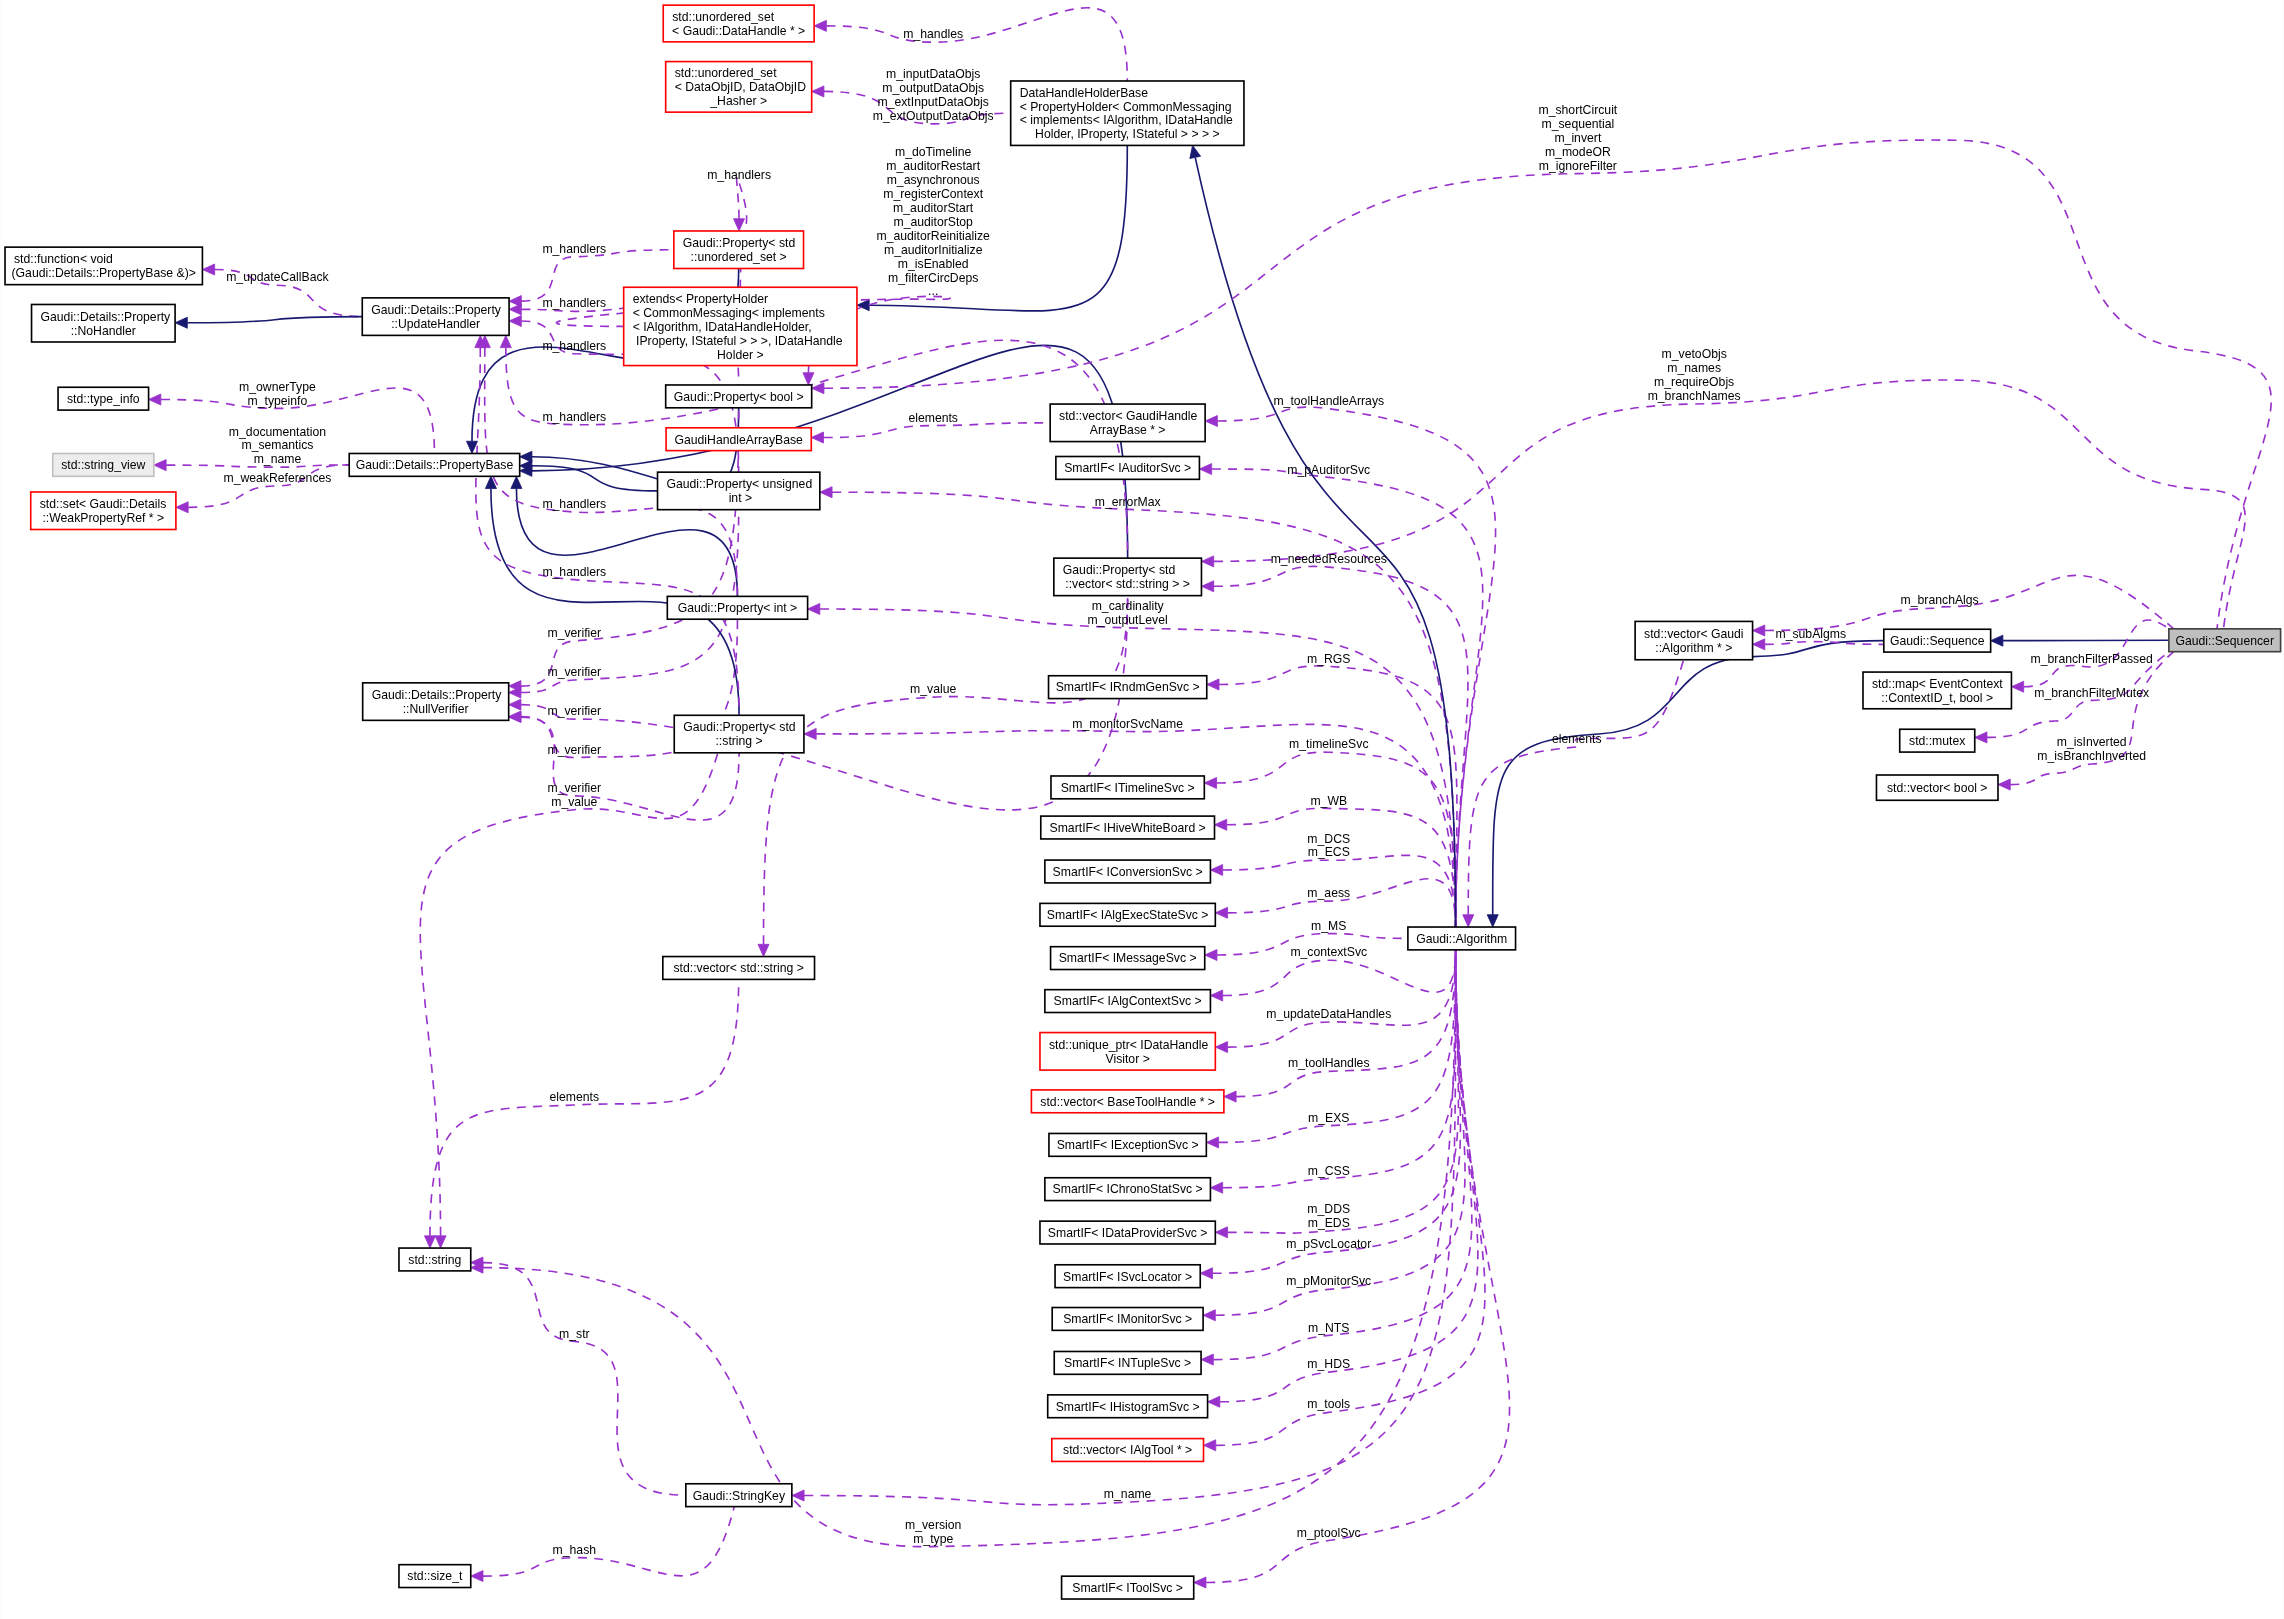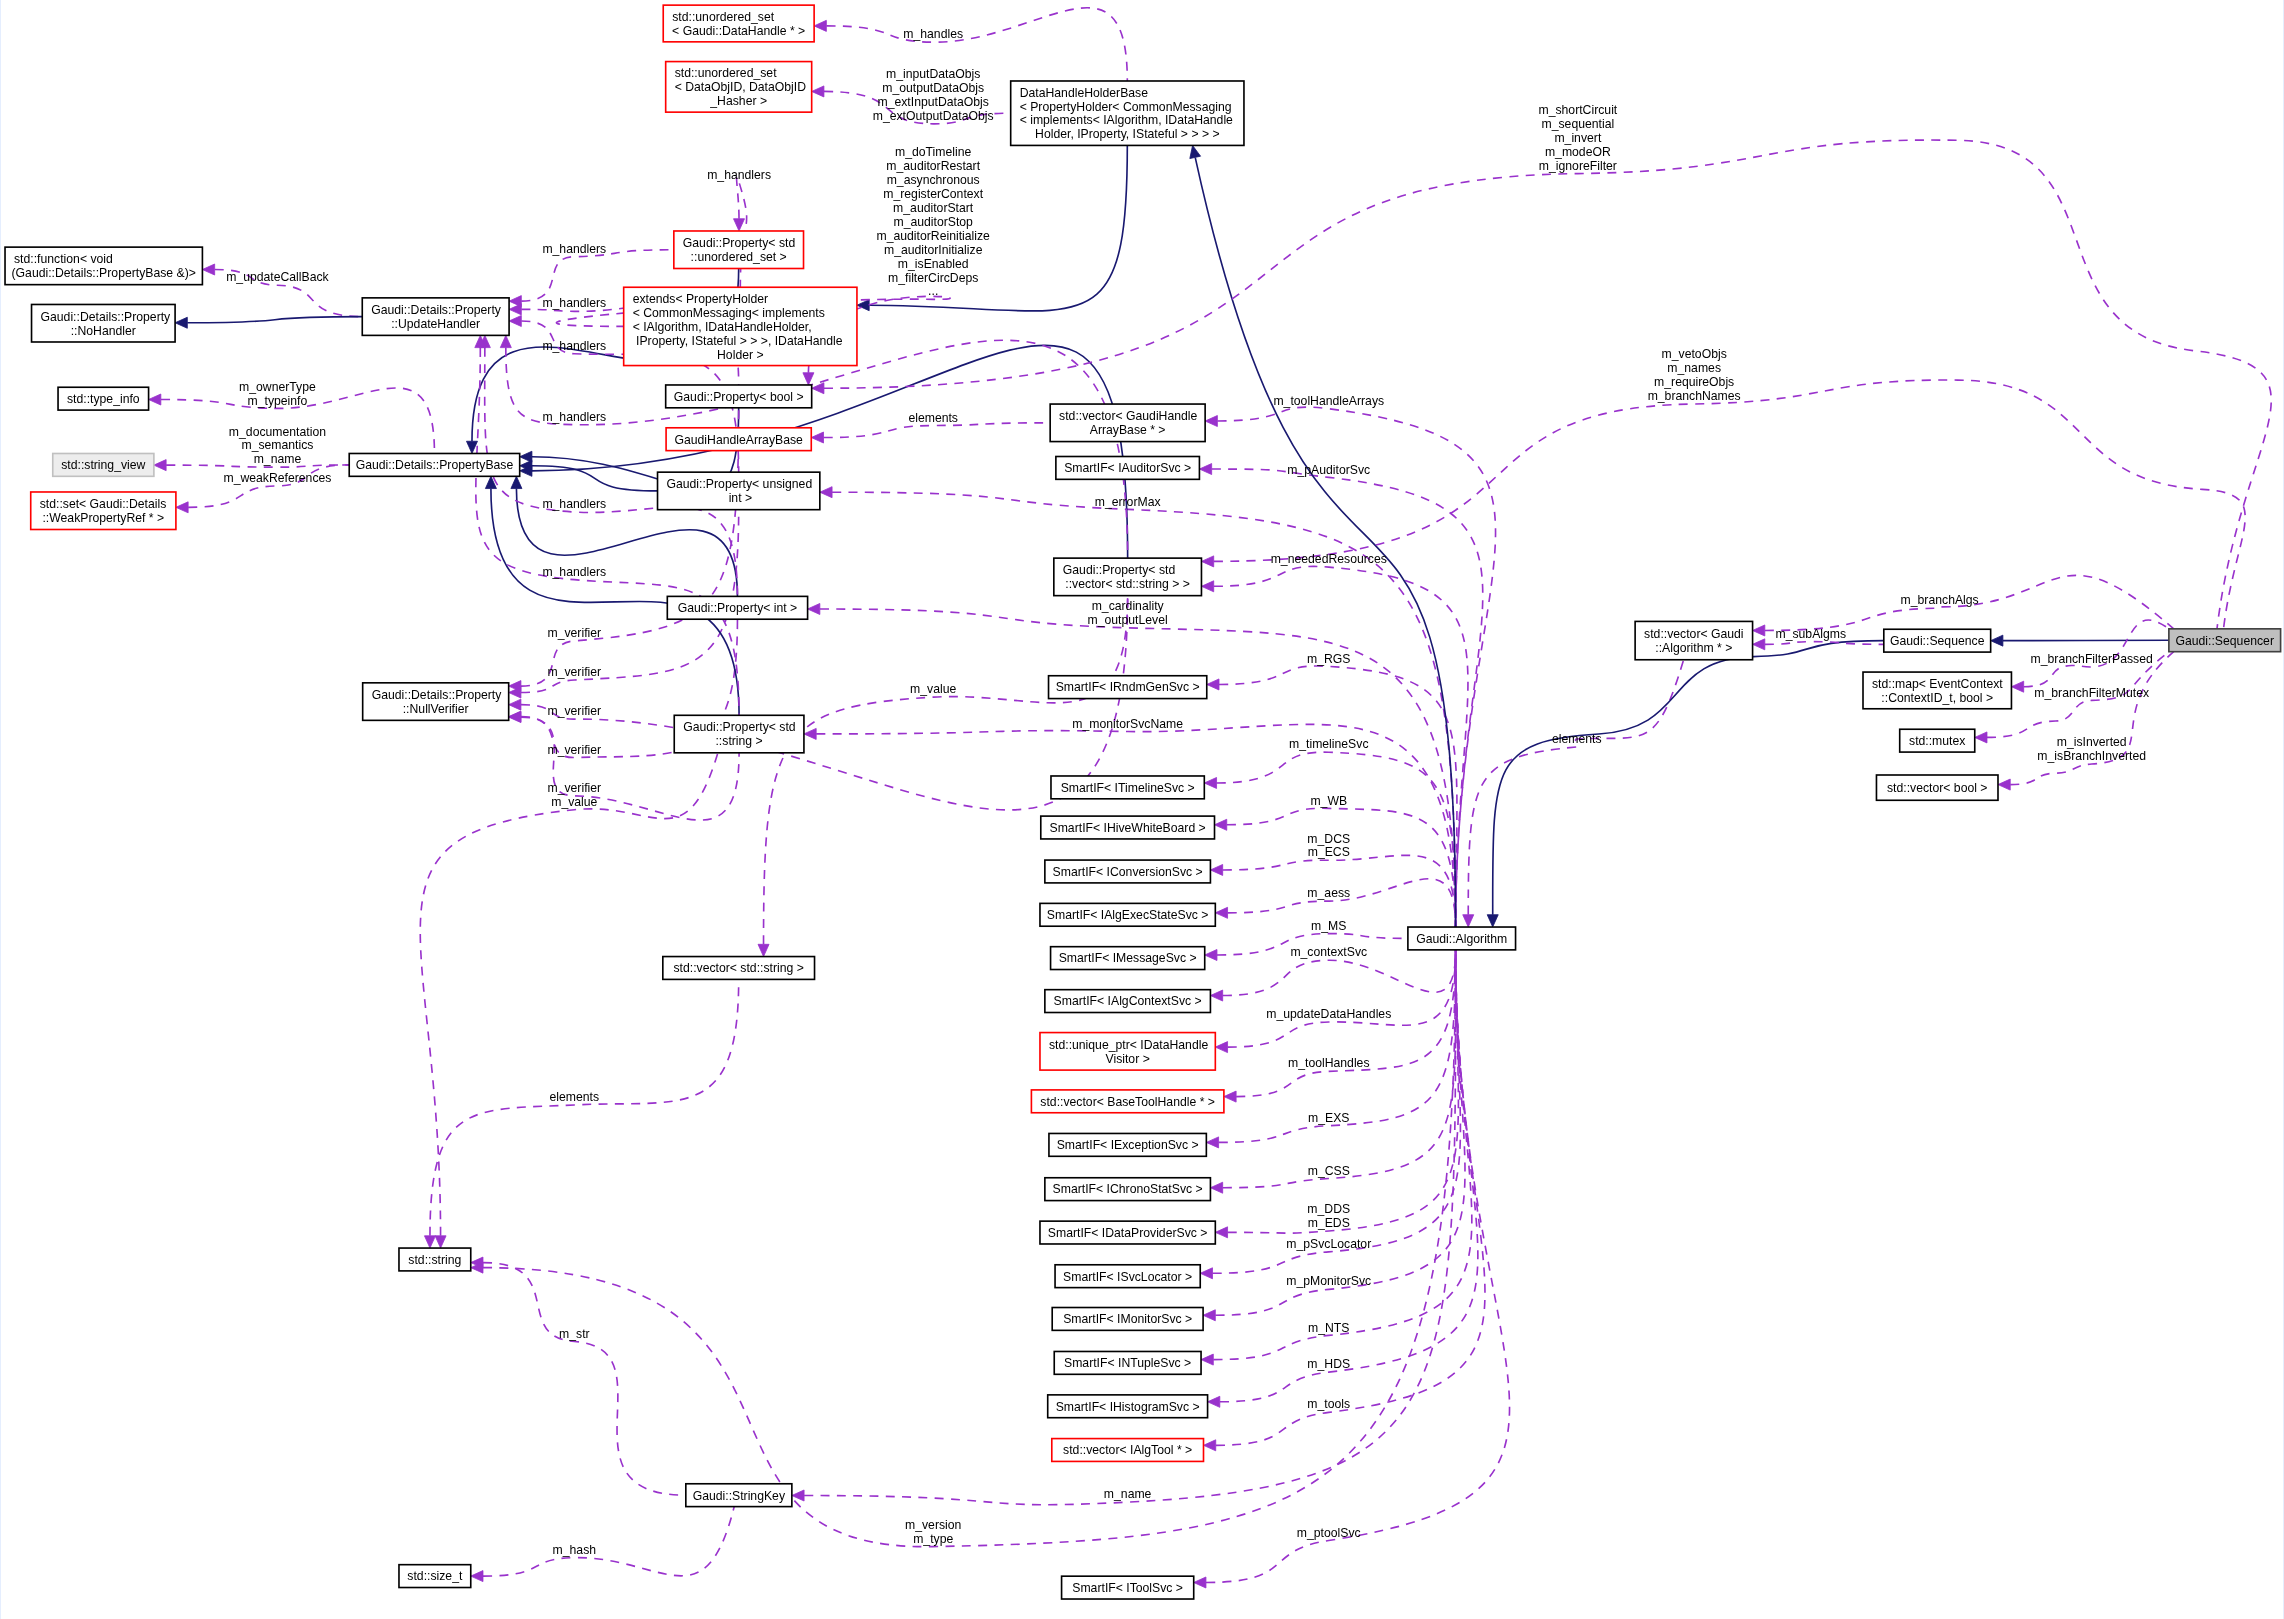--- a/index.html
+++ b/index.html
@@ -1,17 +1,17 @@
 <!DOCTYPE html>
 <html style="font-size:13px"><head>
 <meta charset="utf-8">
 <title>Gaudi::Sequencer collaboration diagram</title>
 <style>
   html,body{margin:0;padding:0;background:#ffffff;}
-  #diagram-root{position:relative;width:2284px;height:1619px;background:#3b82f6;
+  #diagram-root{position:relative;width:2284px;height:1619px;background:#e5e5e5;
      font-family:"Liberation Sans","DejaVu Sans",sans-serif;}
   svg#graph{display:block;width:2284px;height:1619px;}
   text{font-family:"Liberation Sans","DejaVu Sans",sans-serif;font-size:15px;fill:#000000;}
   .node-box{stroke-width:2;}
   .edge-path{fill:none;stroke-width:2;}
   .edge-dashed{stroke-dasharray:11 9;}
   .edge-arrow{stroke-width:1;stroke-linejoin:miter;}
   .node-label,.edge-label{pointer-events:none;}
 </style>
 </head>

